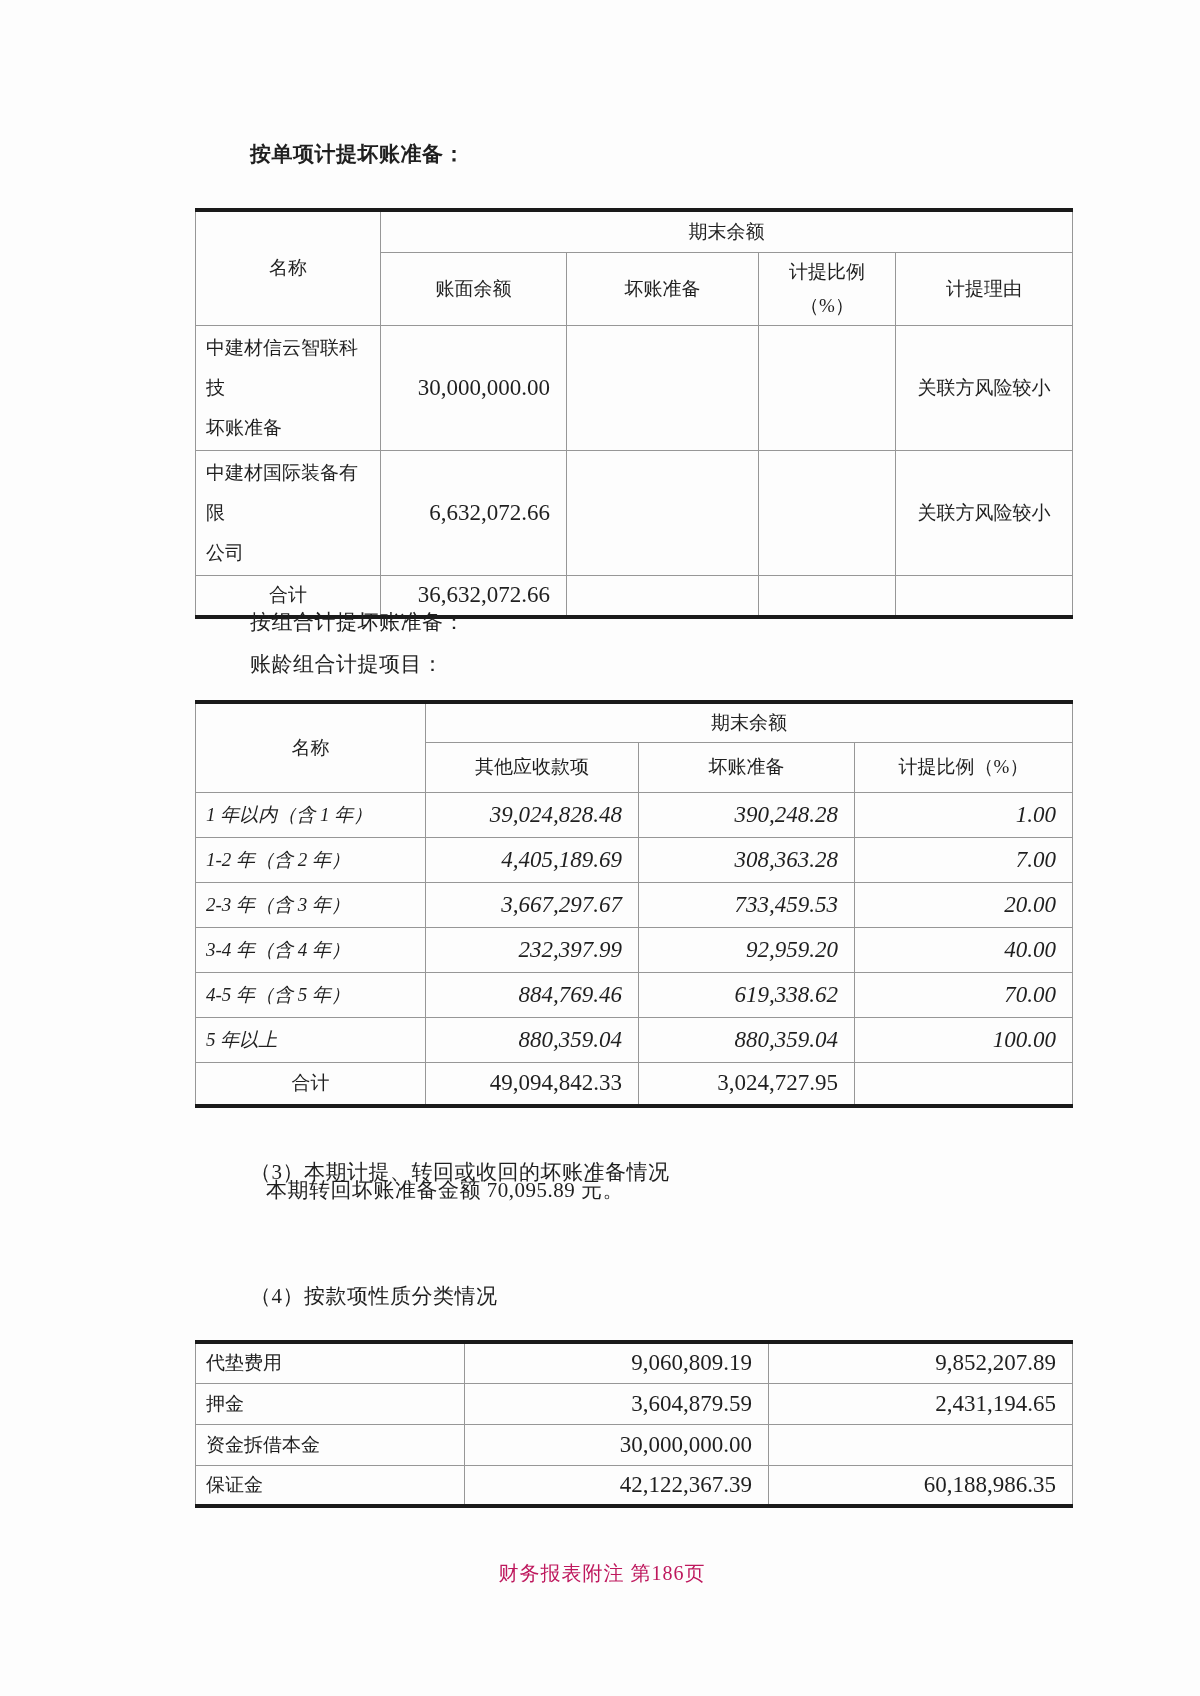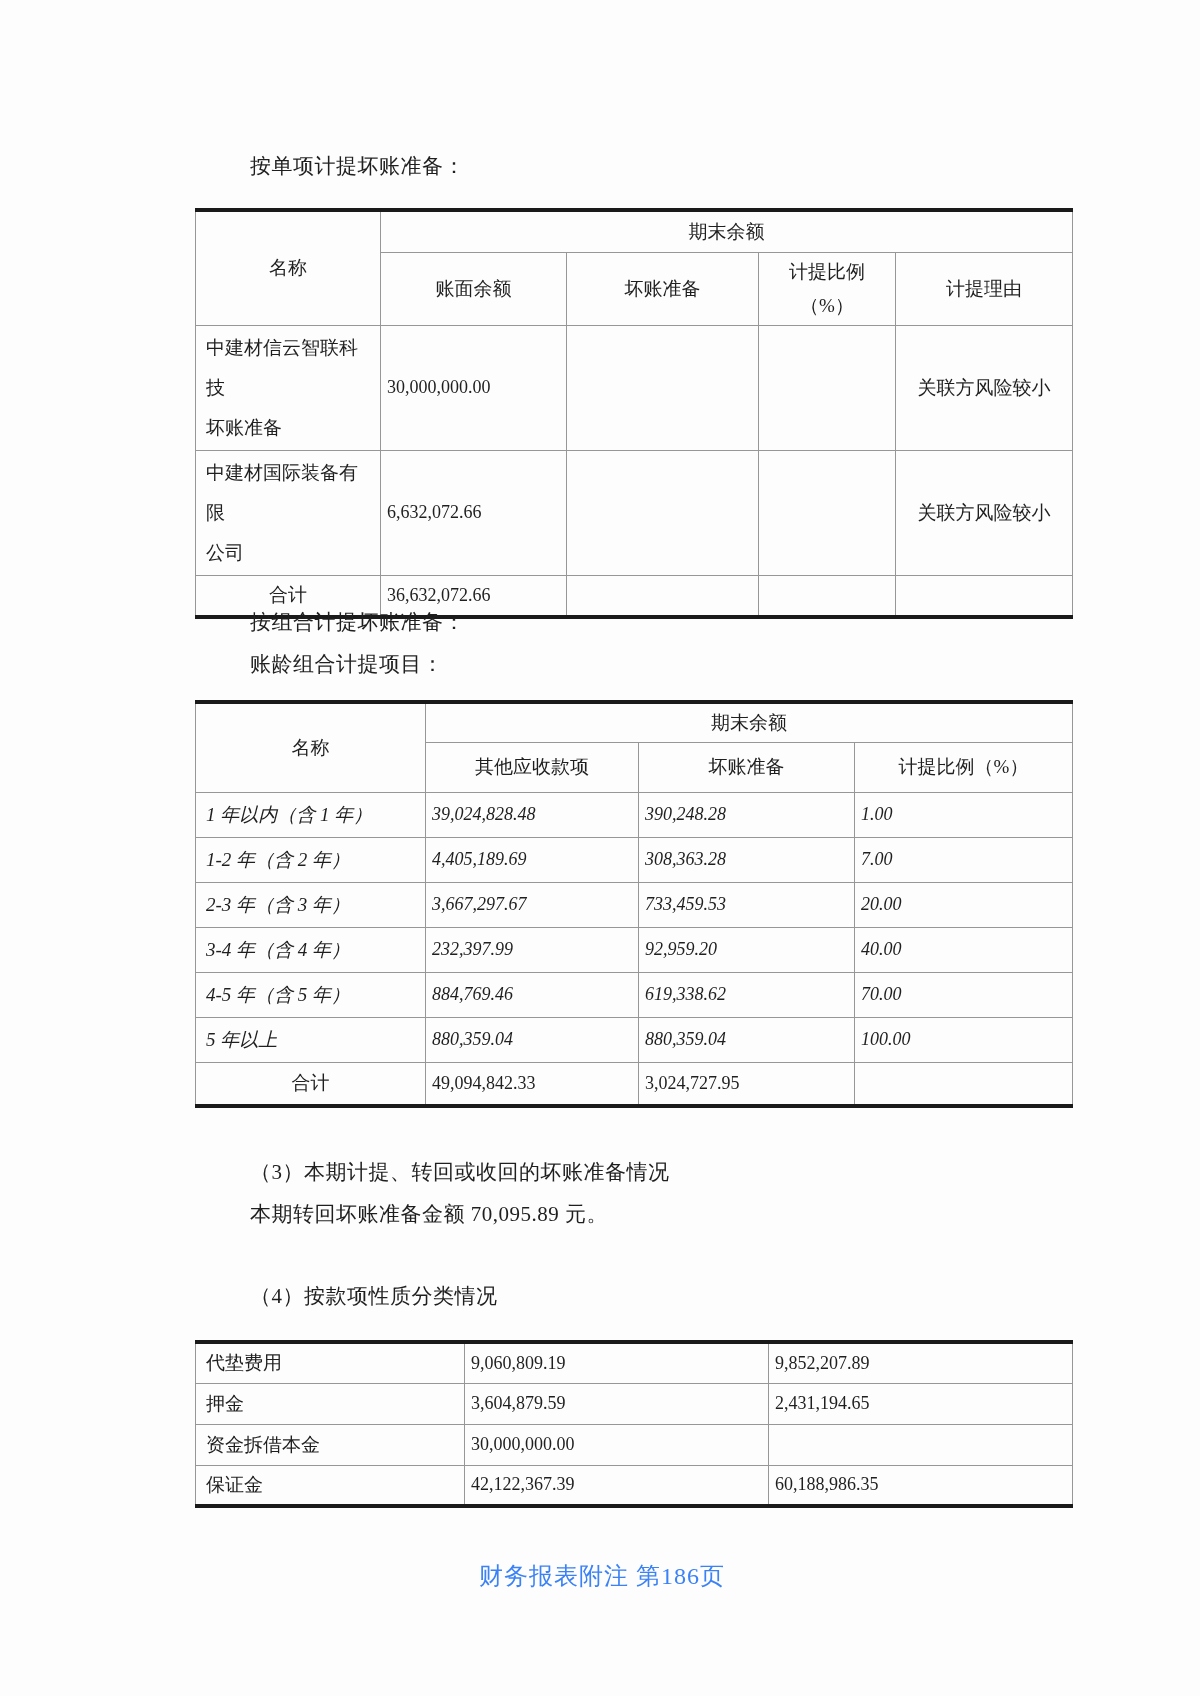--- a/index.html
+++ b/index.html
@@ -29,52 +29,52 @@
     border-top:4px solid #1a1a1a;
     border-bottom:4px solid #1a1a1a;
   }
   table.fintable td {
     border:1px solid #979797;
     vertical-align:middle;
     padding:2px 6px;
     overflow:hidden;
   }
   .center { text-align:center; }
-  .num { padding-right:16px !important; font-size:18px; }
+  .num { text-align:right; padding-right:16px !important; font-size:23px; }
   .label { text-align:left; padding-left:10px !important; }
   .pre { white-space:pre-line; line-height:40px; }
   
   .t1 tr.h1 td { height:42px; }
   .t1 tr.h2 td { height:72px; line-height:28px; }
   .t1 tr.dr td { height:78px; }
   .t1 tr.tr td { height:42px; }
   
   .t2 tr.h1 td { height:40px; }
   .t2 tr.h2 td { height:50px; }
   .t2 tr.dr td { height:45px;font-style:italic; }
   .t2 tr.tr td { height:44px; }
   
   .t3 tr.h1 td { height:46px; }
   .t3 tr.dr td { height:41px;margin-top:44px; }
   .footer {
     position:absolute;
     left:4px; right:0;
     top:1560px;
     text-align:center;
-    font-size:24px;
-    color:#3b82f6;
+    font-size:20px;
+    color:#be185d;
     letter-spacing:1px;
   }
 </style>
 </head>
 <body>
 
 <div class="page">
 
-  <p class="para" style="top:152px;">按单项计提坏账准备：</p>
+  <p class="para" style="top:140px;font-weight:bold;">按单项计提坏账准备：</p>
 
   <table class="fintable t1" style="top:208px;">
     <colgroup>
       <col style="width:185px">
         <col style="width:186px">
         <col style="width:192px">
         <col style="width:137px">
         <col style="width:177px">
     </colgroup>
     <tbody>
@@ -174,21 +174,21 @@
       <tr class="tr">
         <td class="center">合计</td>
         <td class="num">49,094,842.33</td>
         <td class="num">3,024,727.95</td>
         <td></td>
       </tr>
     </tbody>
   </table>
 
   <p class="para" style="top:1158px;">（3）本期计提、转回或收回的坏账准备情况</p>
-  <p class="para" style="top:1200px;">本期转回坏账准备金额 70,095.89 元。</p>
+  <p class="para" style="top:1176px;margin-left:16px;">本期转回坏账准备金额 70,095.89 元。</p>
 
   <p class="para" style="top:1282px;">（4）按款项性质分类情况</p>
 
   <table class="fintable t3" style="top:1340px;">
     <colgroup>
       <col style="width:269px">
         <col style="width:304px">
         <col style="width:304px">
     </colgroup>
     <tbody>

